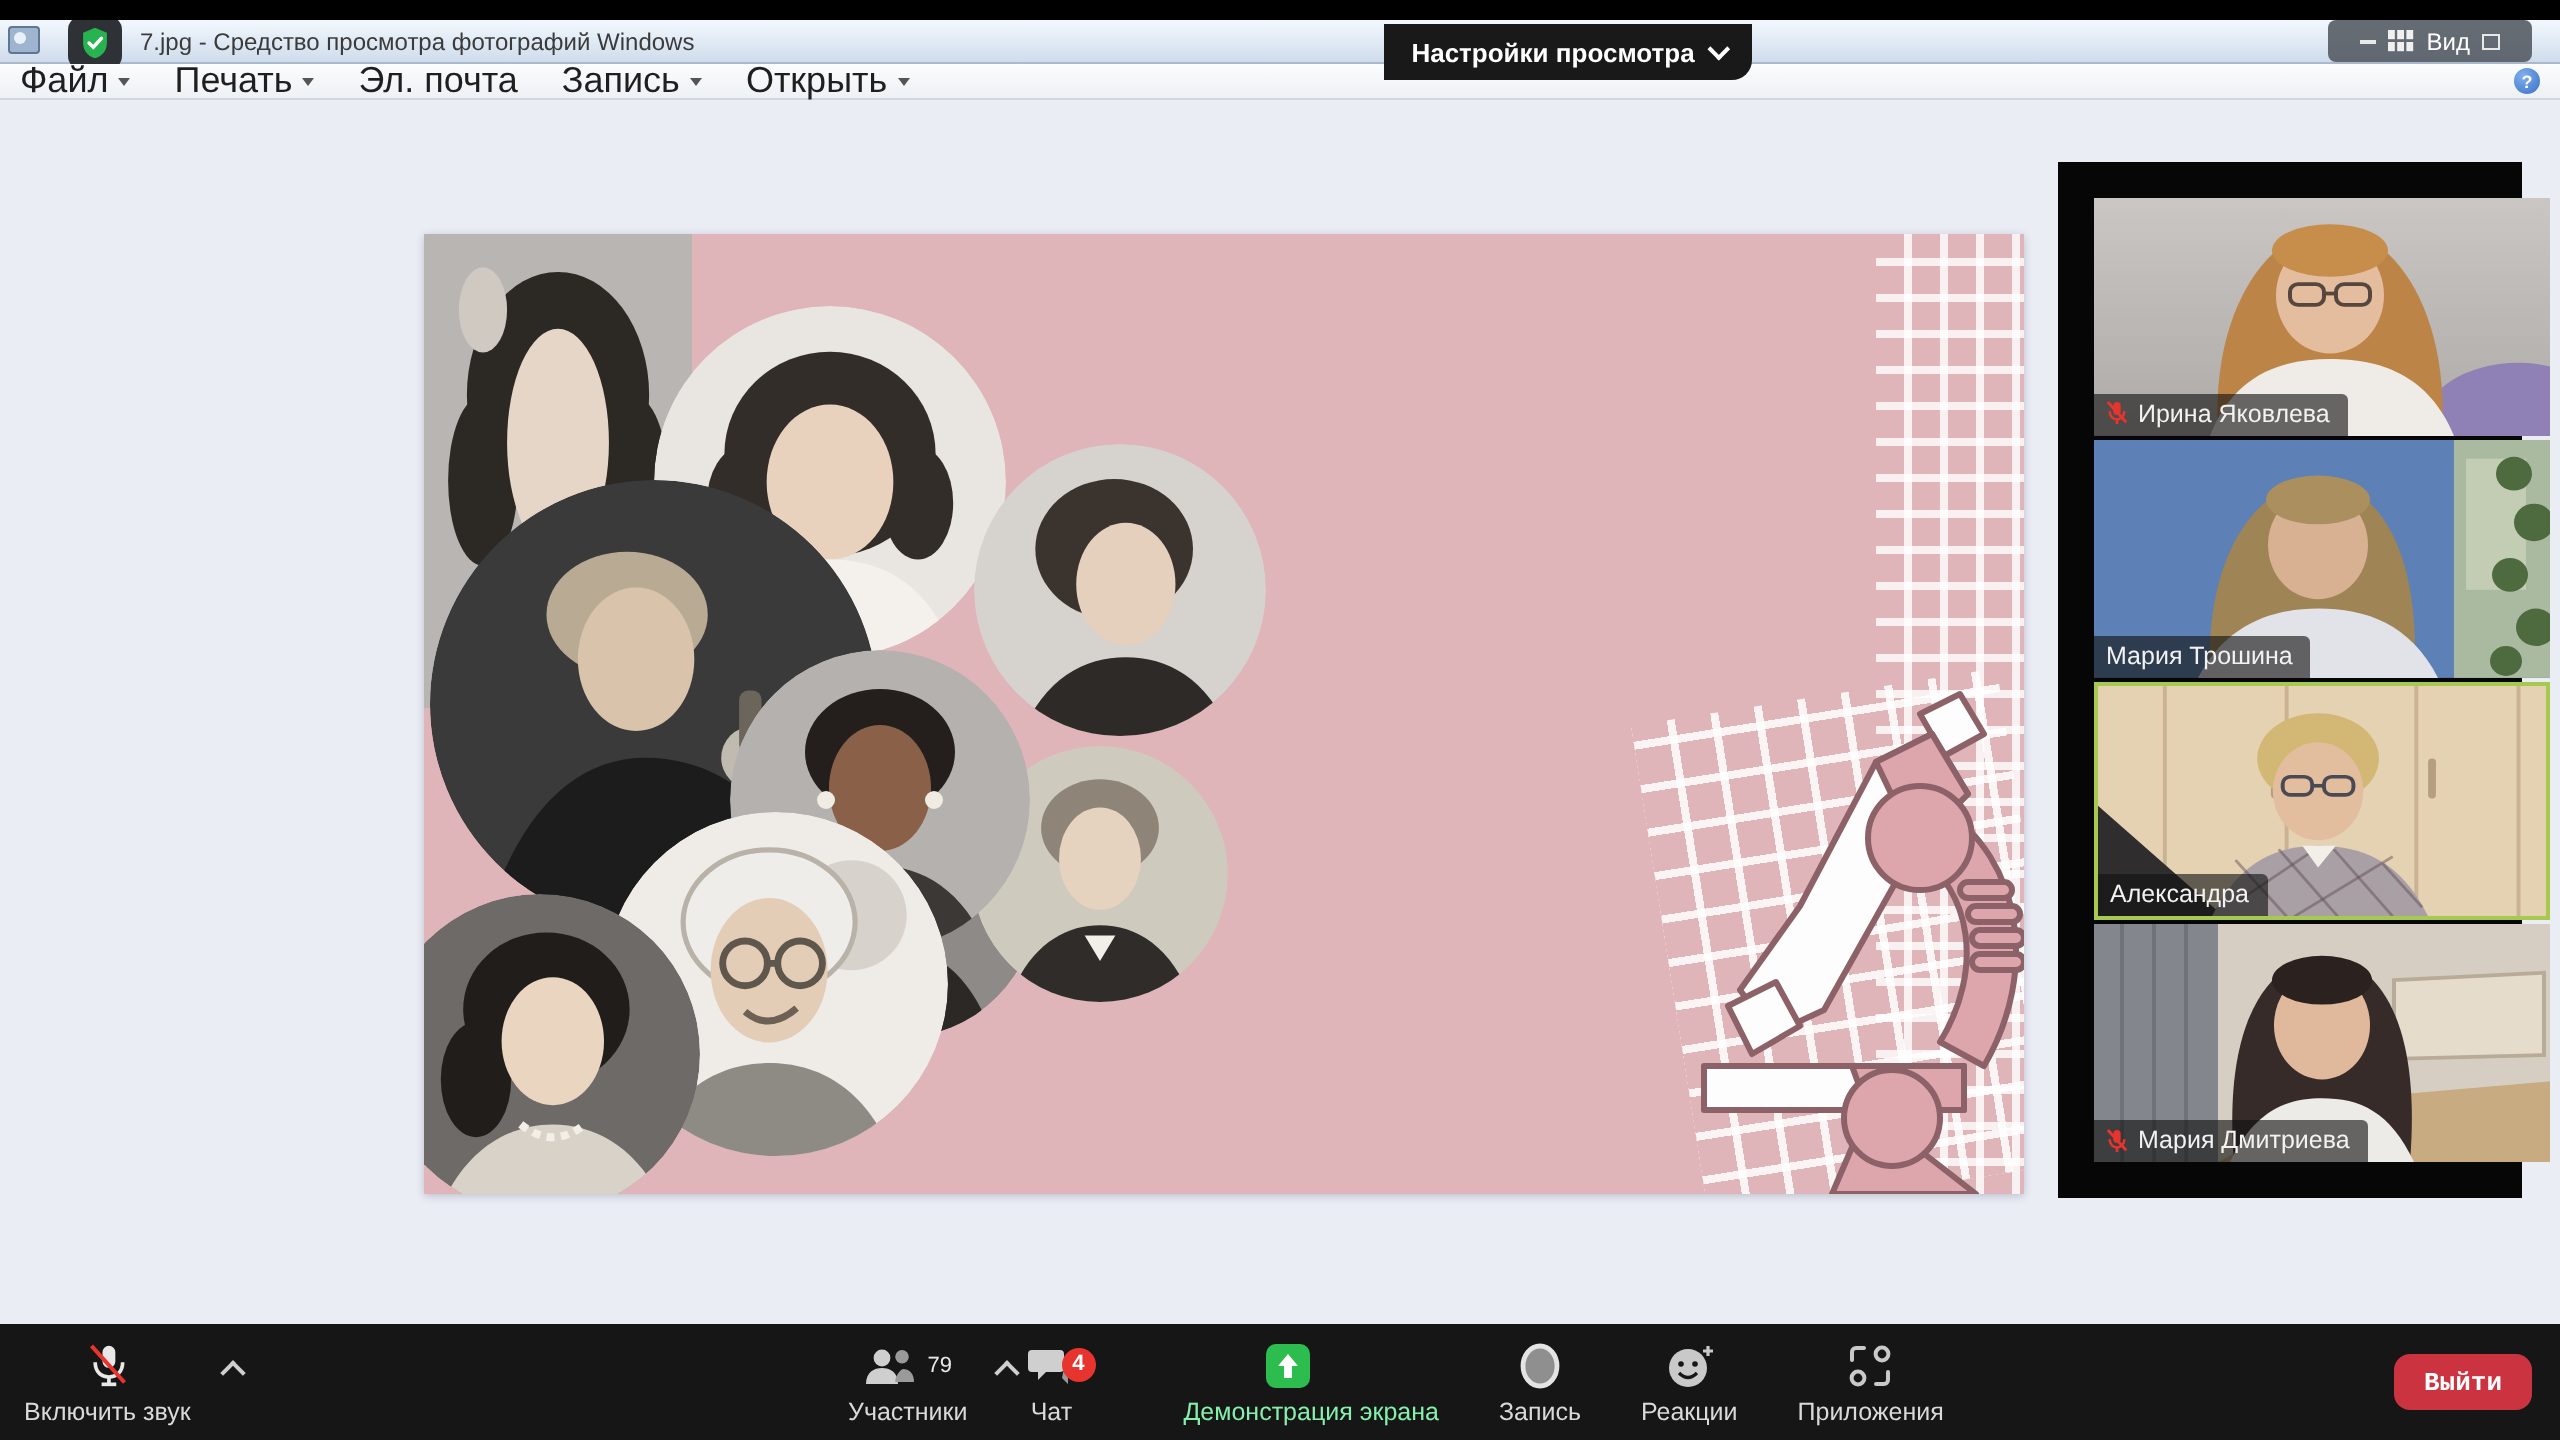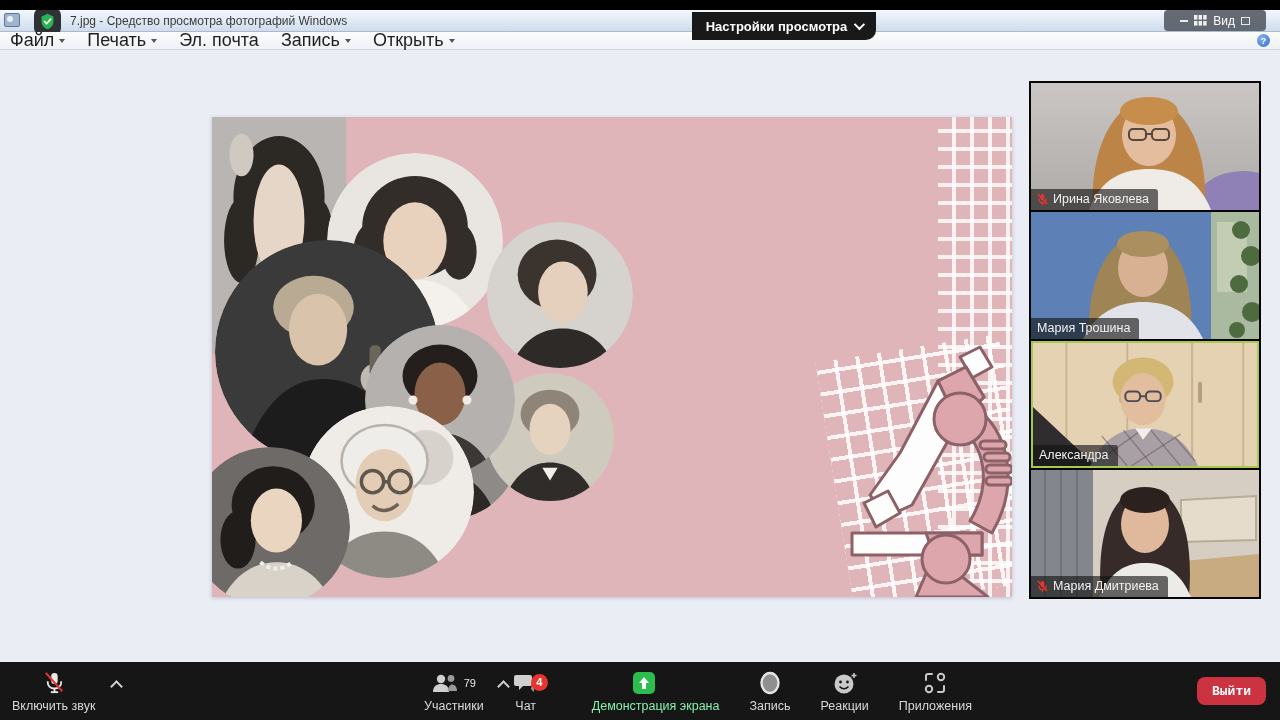--- a/index.html
+++ b/index.html
@@ -75,21 +75,21 @@
   .p-hedy   { left:-22px; top:330px; width:160px; height:160px; }
   .sil-bg   { fill:var(--bg); }
   .sil-hair { fill:var(--hair); }
   .sil-skin { fill:var(--skin); }
   .sil-cloth{ fill:var(--cloth); }
 
   .microscope { position:absolute; left:630px; top:228px; width:178px; height:252px; }
 
   
   .sidebar { position:absolute; left:1029px; top:81px; width:232px; height:518px; background:#060606;
-             padding:2px; display:flex; flex-direction:column; gap:2px; z-index:20; }
+             padding:18px; display:flex; flex-direction:column; gap:2px; z-index:20; }
   .tile { position:relative; width:228px; height:127px; overflow:hidden; background:#222; cursor:pointer; }
   .tile.active { border:2px solid #a8c94f; }
   .name-label { position:absolute; left:0; bottom:0; background:rgba(18,18,18,.62); color:#f2f2f2;
                 font-size:12.5px; padding:3px 9px 4px 6px; display:flex; align-items:center; gap:5px;
                 border-radius:0 3px 0 0; }
   .mute-mini { display:none; width:11px; height:13px; }
   .tile.muted .mute-mini { display:block; }
 
   
   .toolbar { position:absolute; left:0; bottom:0; width:1280px; height:58px; background:#161616; z-index:50; }

